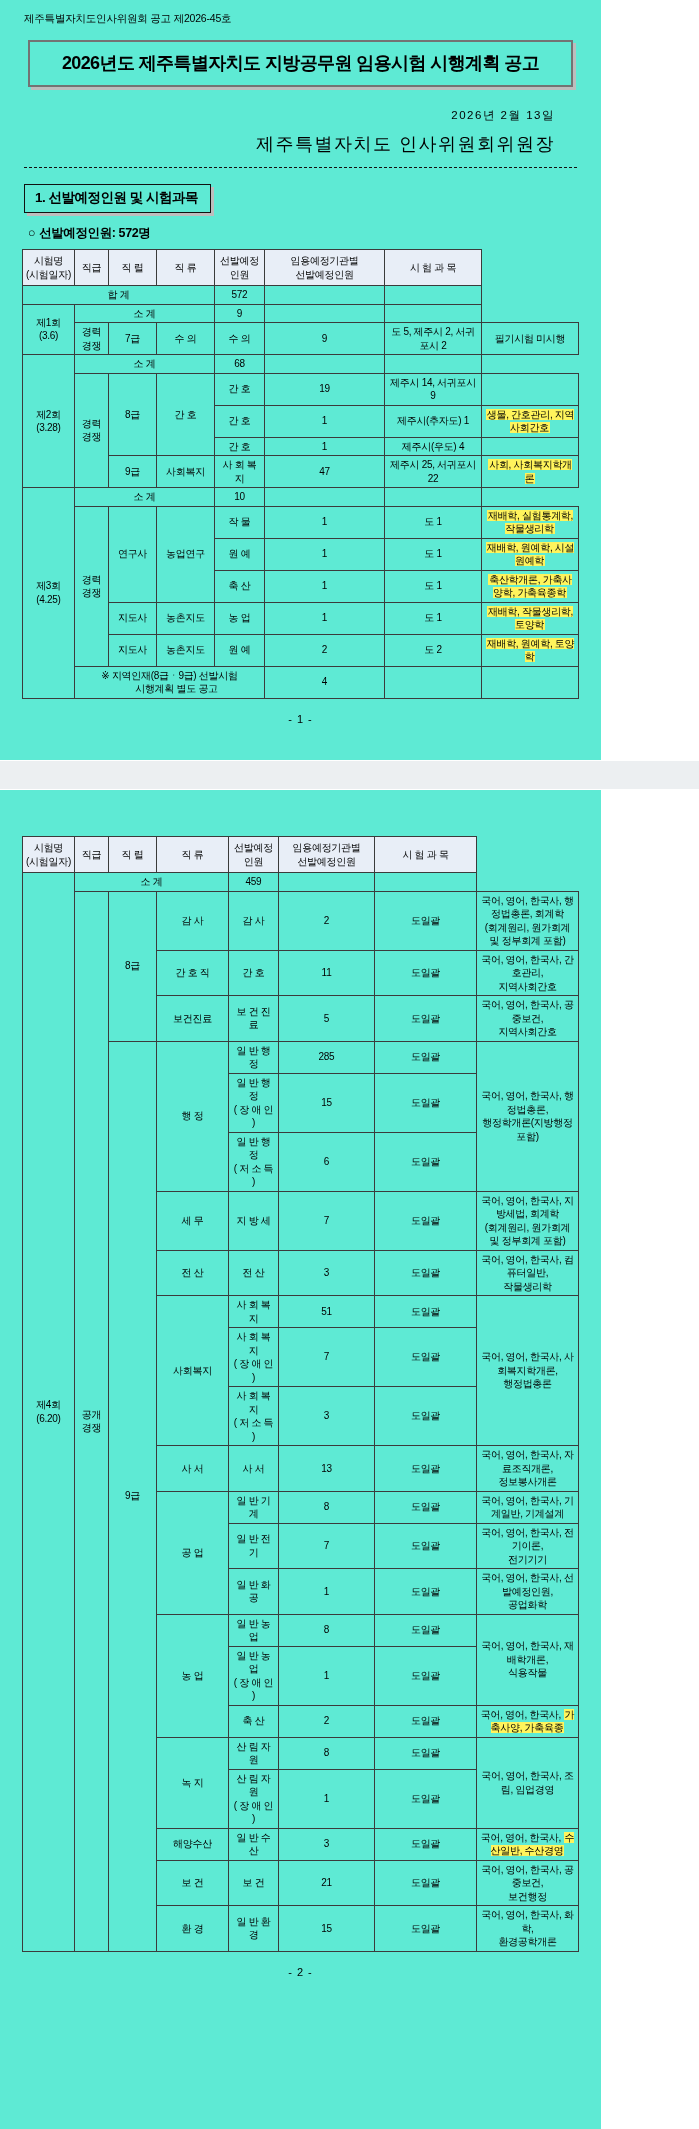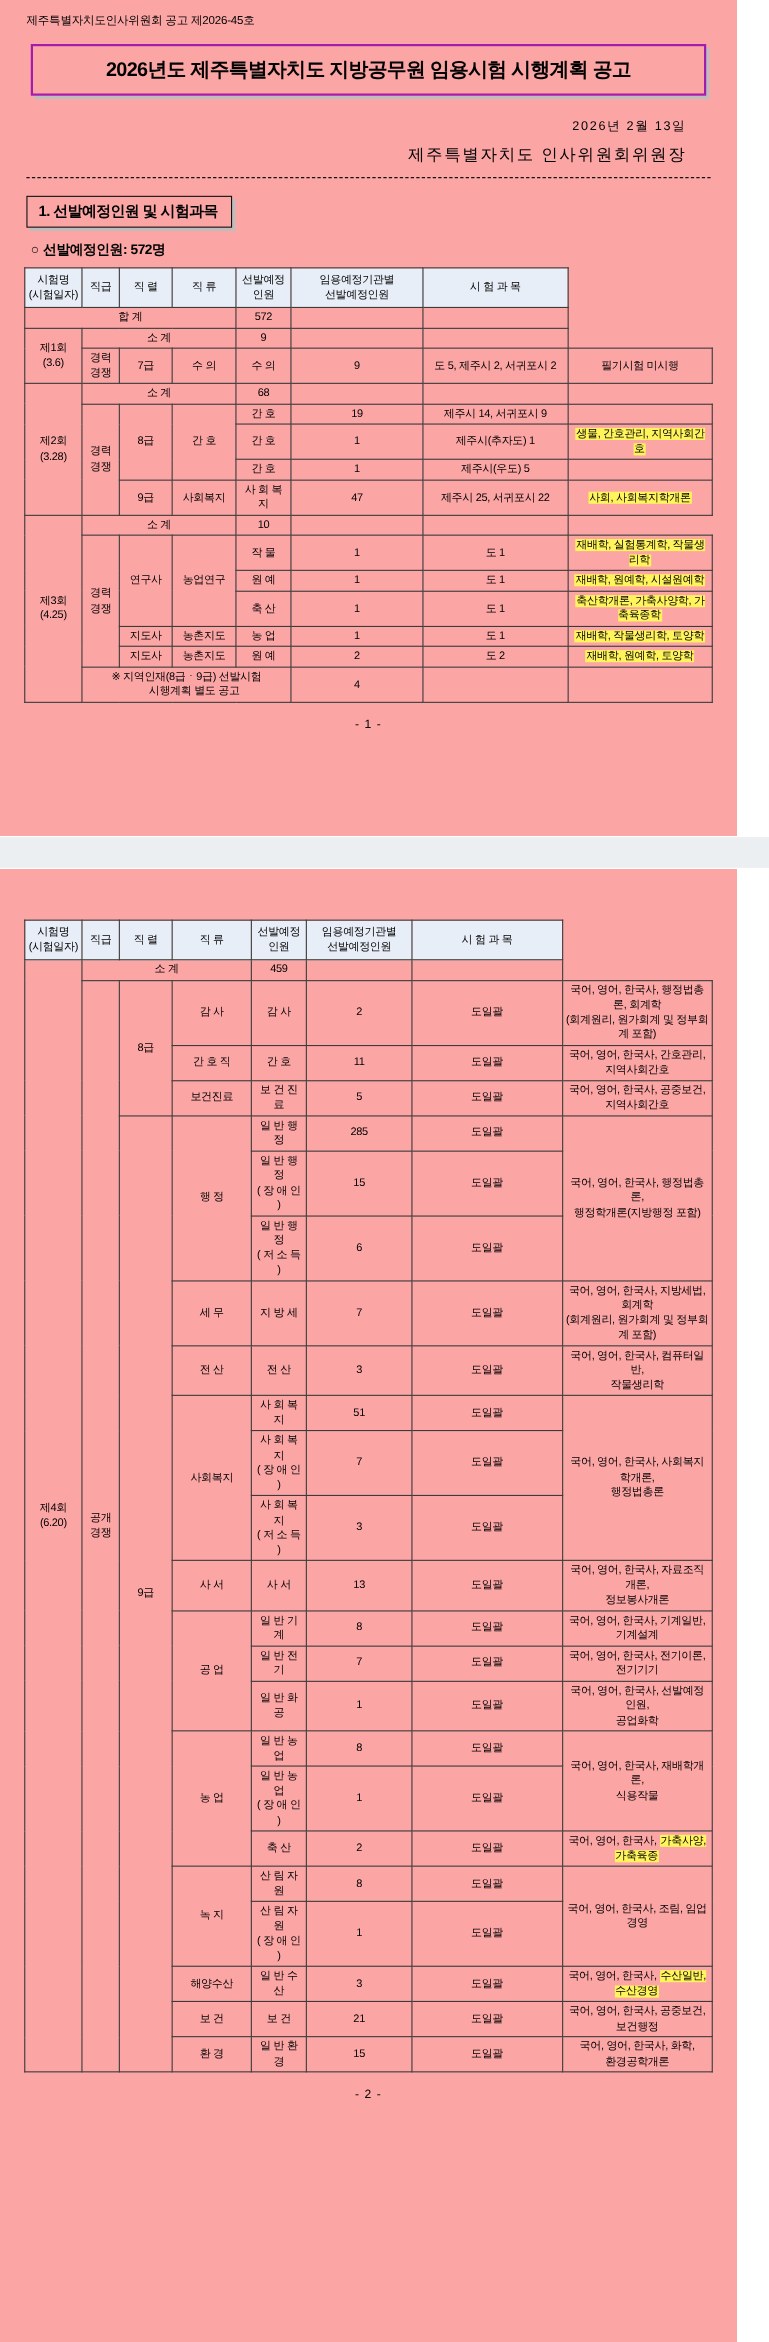--- a/index.html
+++ b/index.html
@@ -2,37 +2,37 @@
 <html lang="ko"><head>
 <meta charset="utf-8">
 <style>
   html,body{margin:0;padding:0;background:#ffffff;}
   body{
     font-family:"Liberation Sans","DejaVu Sans",sans-serif;
     color:#000;
     width:699px;
   }
   .page{
-    width:670px;
+    width:601px;
     box-sizing:border-box;
     position:relative;
-    background:#fca5a5;
+    background:#5eead4;
   }
   .page1{padding:10px 22px 0 22px; height:760px;}
   .page2{padding:10px 22px 0 22px; height:1369px;}
   .pagegap{height:28px;background:#eceff1;border-top:1px solid #fff;border-bottom:1px solid #fff;}
 
   .doc-head{
     font-size:10.5px;
     letter-spacing:-0.2px;
     margin:2px 0 14px 2px;
   }
 
   .title-box{
-    border:2px solid #a21caf;
+    border:2px solid #737373;
     text-align:center;
     font-size:18px;
     font-weight:bold;
     letter-spacing:-0.6px;
     padding:9px 4px 10px 4px;
     margin:0 6px 18px 6px;
     box-shadow:3px 3px 0 #bdbdbd;
   }
 
   .intro{
@@ -44,21 +44,21 @@
   }
   .intro .indent{padding-left:14px;}
 
   .sign{
     text-align:right;
     font-size:11.5px;
     line-height:1.9;
     letter-spacing:0px;
     margin:0 24px 4px 0;
   }
-  .sign .big{font-size:15px;letter-spacing:1.5px;}
+  .sign .big{font-size:18px;letter-spacing:1.5px;}
   .sign .small{letter-spacing:1.5px;}
 
   .dashrule{
     border-top:1px dashed #111;
     margin:6px 2px 16px 2px;
     height:0;
   }
 
   .sec-title{
     display:inline-block;
@@ -222,21 +222,21 @@
       </tr>
       <tr>
         <td>간    호</td>
         <td>1</td>
         <td class="l">제주시(추자도) 1</td>
         <td class="l"><span class="hl">생물, 간호관리, 지역사회간호</span></td>
       </tr>
       <tr>
         <td>간    호</td>
         <td>1</td>
-        <td class="l">제주시(우도) 5</td>
+        <td class="l">제주시(우도) 4</td>
         <td class="l"></td>
       </tr>
       <tr>
         <td>9급</td>
         <td>사회복지</td>
         <td>사 회 복 지</td>
         <td>47</td>
         <td class="l">제주시 25, 서귀포시 22</td>
         <td class="l"><span class="hl">사회, 사회복지학개론</span></td>
       </tr>

